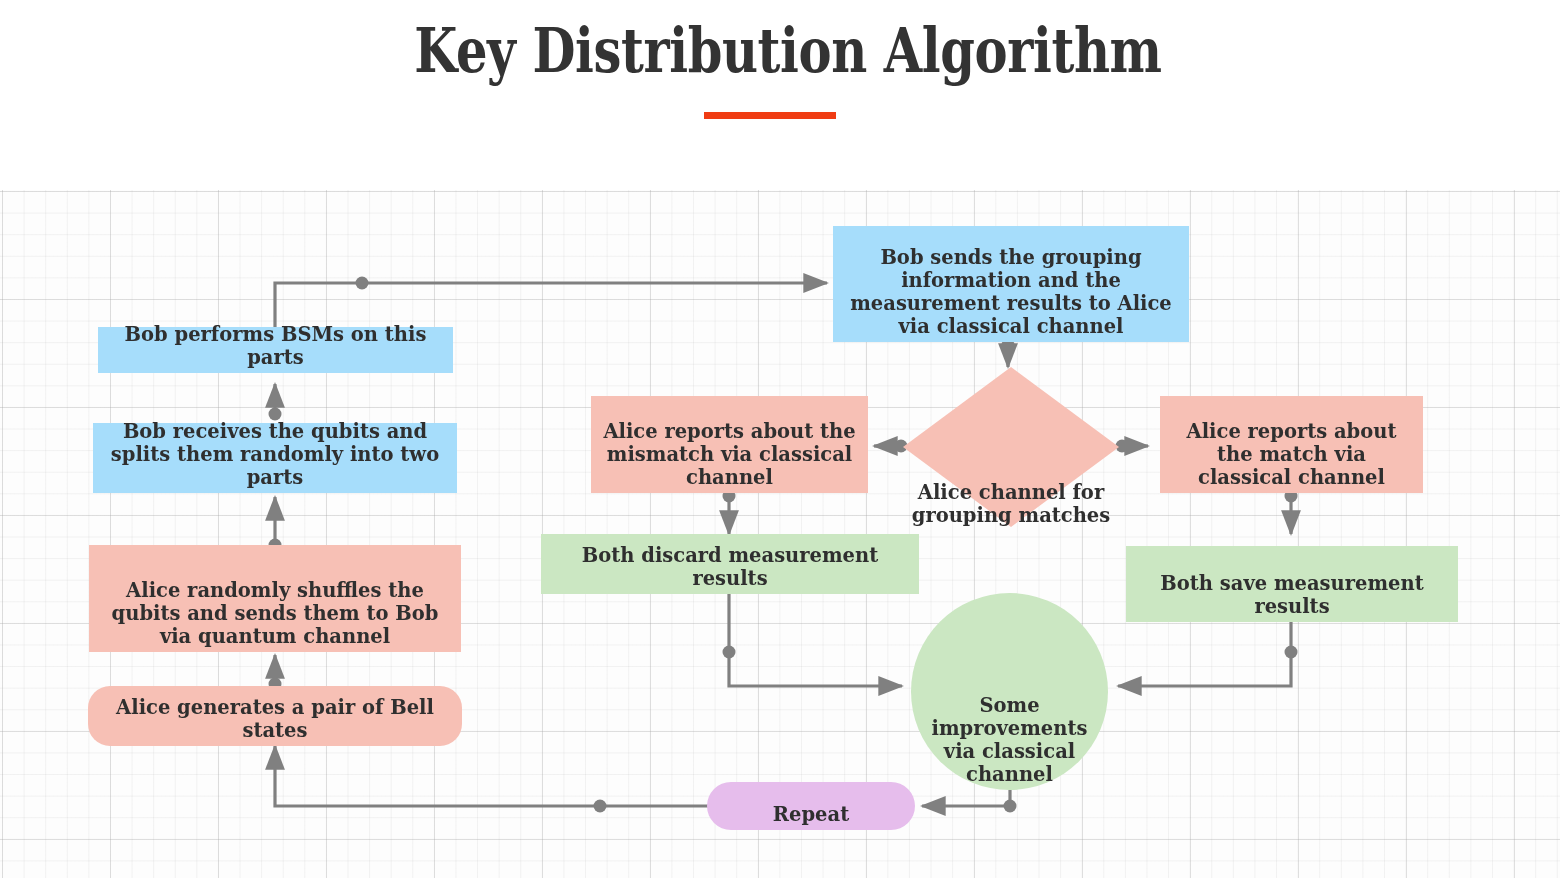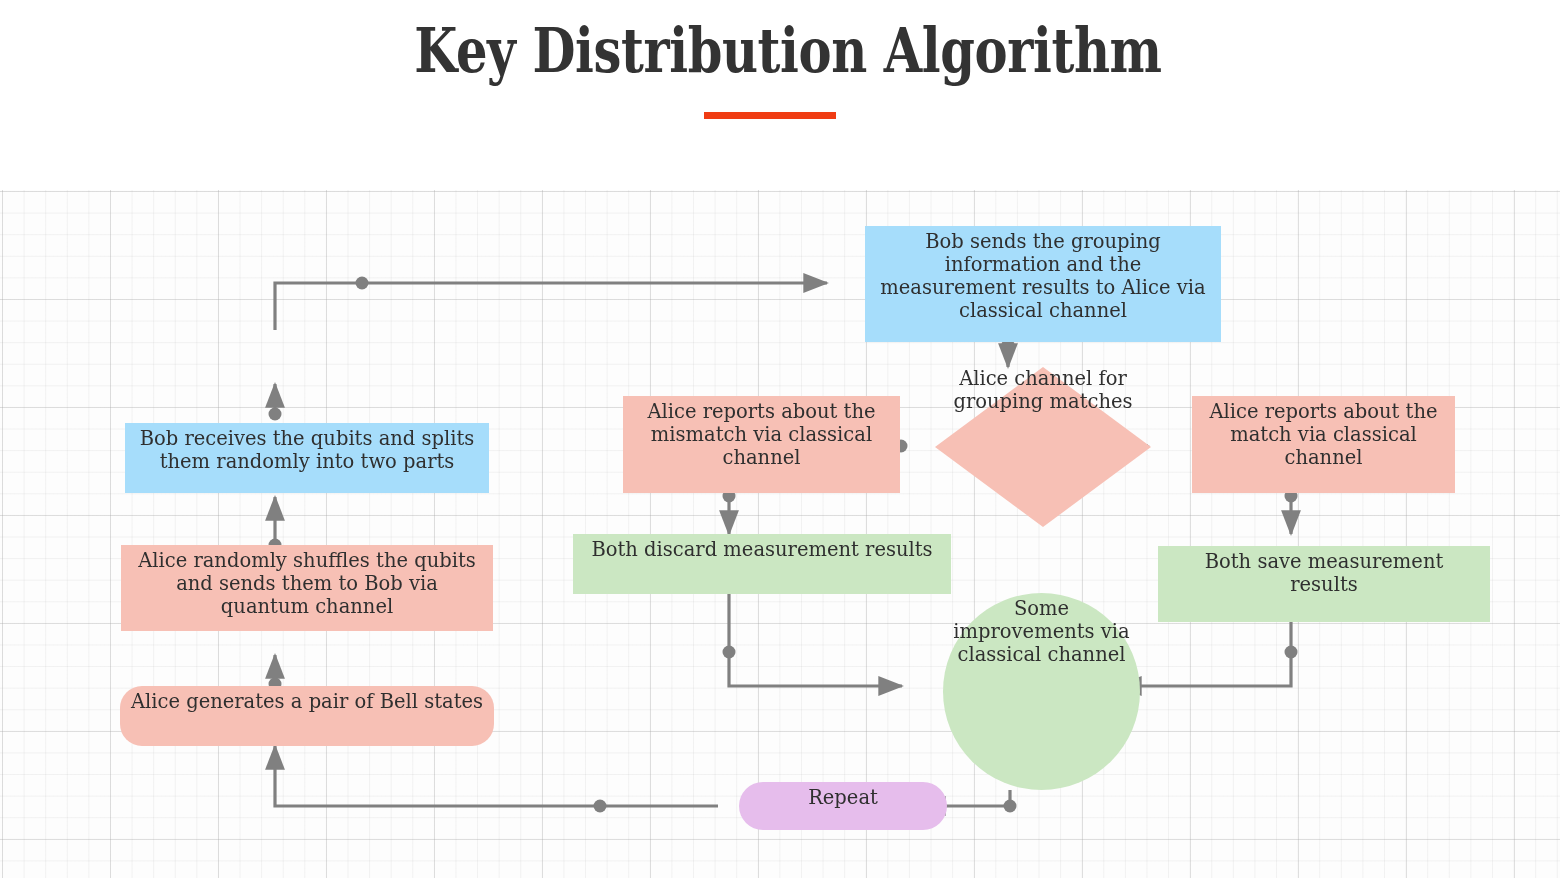--- a/index.html
+++ b/index.html
@@ -53,30 +53,29 @@
     background-position:2px 1px, 2px 1px, 2px 1px, 2px 1px;
     overflow:hidden;
   }
   #edges{
     position:absolute;left:0;top:0;width:1560px;height:688px;
   }
 
   
   .node{
     position:absolute;
-    display:flex;align-items:flex-start;justify-content:center;
+    display:flex;align-items:flex-end;justify-content:center;
     text-align:center;
     font-family:"DejaVu Serif", serif;
-    font-weight:normal;
+    font-weight:bold;
     color:#2f2f2f;
     line-height:1.18;
     box-sizing:border-box;
     padding:4px 10px;
     z-index:3;
-    margin-left:32px;
   }
   .n-blue{background:#a6ddfb;}
   .n-pink{background:#f7c0b5;}
   .n-green{background:#cbe7c2;}
   .n-purple{background:#e6bdec;}
   .n-circle{border-radius:50%;}
   .n-pill{border-radius:200px;}
   .n-diamond{
     background:transparent;
     padding:0;
@@ -142,26 +141,29 @@
       <circle cx="729" cy="462" r="6.5" fill="#808080" stroke="none"></circle>
 
       <path d="M1291,404 L1291,496 L1118,496" marker-end="url(#ah)"></path>
       <circle cx="1291" cy="462" r="6.5" fill="#808080" stroke="none"></circle>
 
       <path d="M1010,600 L1010,616 L922,616" marker-end="url(#ah)"></path>
       <circle cx="1010" cy="616" r="6.5" fill="#808080" stroke="none"></circle>
     </g>
   </svg>
 
+  <div class="node n-blue" style="left:98px;top:137px;width:355px;height:46px;font-size:19.5px;">
+    <span class="n-label">Bob performs BSMs on this parts</span>
+  </div>
 
   <div class="node n-blue" style="left:93px;top:233px;width:364px;height:70px;font-size:19.5px;">
     <span class="n-label">Bob receives the qubits and splits them randomly into two parts</span>
   </div>
 
-  <div class="node n-pink" style="left:89px;top:355px;width:372px;height:86px;font-size:19.5px;">
+  <div class="node n-pink" style="left:89px;top:355px;width:372px;height:107px;font-size:19.5px;">
     <span class="n-label">Alice randomly shuffles the qubits and sends them to Bob via quantum channel</span>
   </div>
 
   <div class="node n-pink" style="left:88px;top:496px;width:374px;height:60px;font-size:19.5px;border-radius:22px;">
     <span class="n-label">Alice generates a pair of Bell states</span>
   </div>
 
   <div class="node n-blue" style="left:833px;top:36px;width:356px;height:116px;font-size:19.5px;">
     <span class="n-label">Bob sends the grouping information and the measurement results to Alice via classical channel</span>
   </div>

